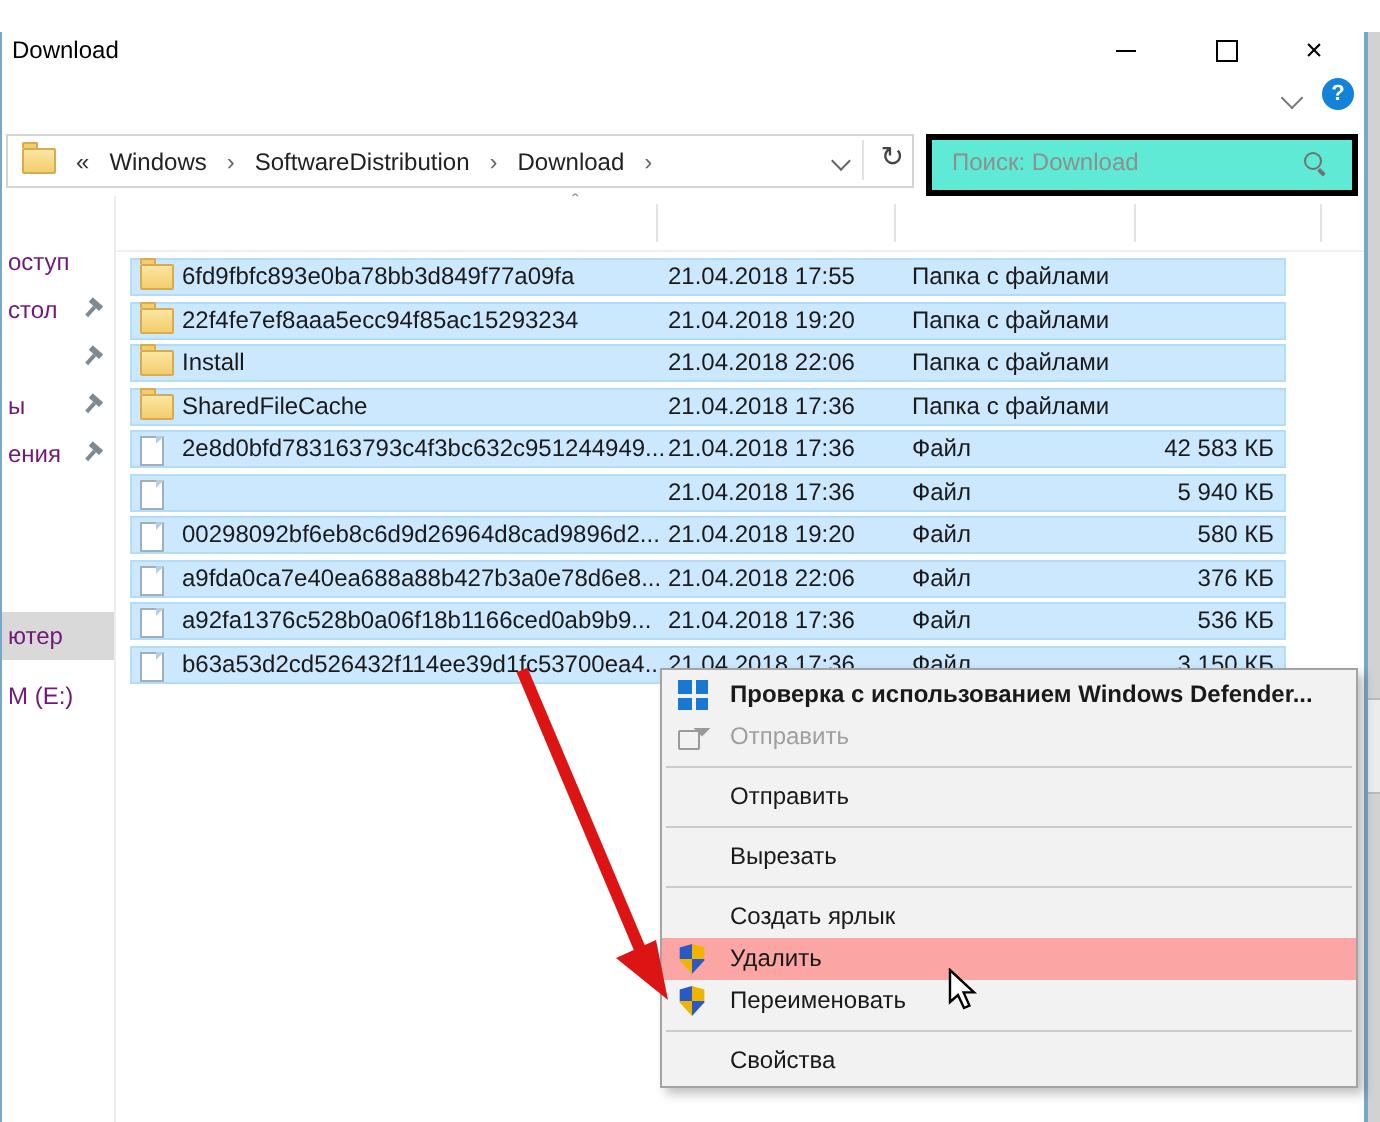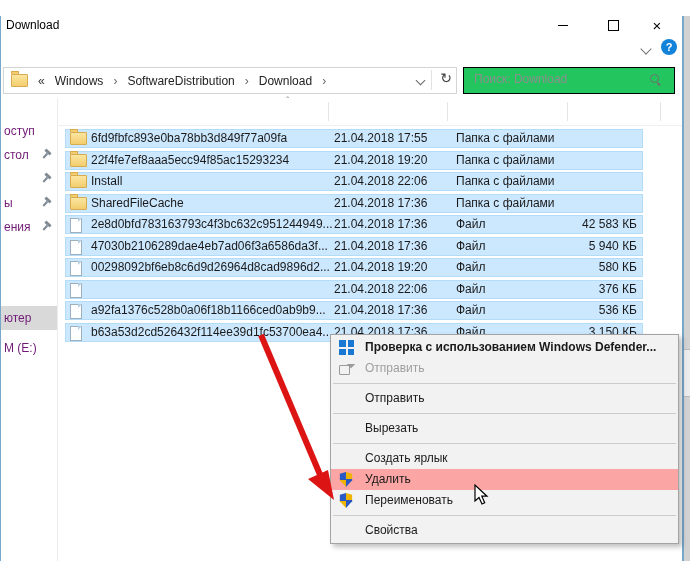--- a/index.html
+++ b/index.html
@@ -39,21 +39,21 @@
   .ic-folder::before{content:"";position:absolute;left:-1px;top:-4px;width:6px;height:2px;background:#f3cd6e;border:1px solid #d8ac4e;border-bottom:none;border-radius:1px 1px 0 0;}
   .addrbox .ic-folder{margin:0 10px 0 7px;}
   .crumb-pre{color:#333;margin-right:8px;}
   .crumbs{display:flex;align-items:flex-start;color:#222;}
   .crumb-wrap{display:flex;align-items:center;}
   .crumb{padding:0 2px;}
   .crumb-wrap::after{content:"›";color:#666;margin:0 8px;font-size:12px;}
   .addr-chevron{position:absolute;right:32px;top:9px;width:6px;height:6px;border-right:1.5px solid #666;border-bottom:1.5px solid #666;transform:rotate(45deg);}
   .addr-divider{position:absolute;right:24px;top:2px;width:1px;height:20px;background:#e2e2e2;}
   .refresh-btn{position:absolute;right:4px;top:2px;font-size:14px;color:#444;}
-  .searchbox{position:absolute;left:462px;top:5px;width:210px;height:25px;border:1px solid #000000;background:#22c55e;}
+  .searchbox{position:absolute;left:462px;top:5px;width:210px;height:25px;border:3px solid #000000;background:#5eead4;}
   .searchbox input{position:absolute;left:8px;top:3px;width:160px;border:none;outline:none;font:12px "Liberation Sans",sans-serif;color:#555;background:transparent;}
   .searchbox input::placeholder{color:#8f8f8f;opacity:1;}
   .magnifier{position:absolute;right:12px;top:6px;width:12px;height:12px;}
   .magnifier::before{content:"";position:absolute;left:0;top:0;width:7px;height:7px;border:1.5px solid #707070;border-radius:50%;}
   .magnifier::after{content:"";position:absolute;left:8px;top:8px;width:4px;height:1.5px;background:#707070;transform:rotate(45deg);transform-origin:0 0;}
 
   
   .main-top-line{position:absolute;left:1px;top:82px;width:681px;height:1px;background:#e6e6e6;}
   .sidebar{position:absolute;left:1px;top:82px;width:56px;height:473px;background:#fff;padding-top:21px;box-sizing:border-box;}
   .side-item{position:relative;height:24px;line-height:24px;padding-left:3px;color:#701a75;white-space:nowrap;}
@@ -255,36 +255,36 @@
 
           <span class="icon ic-file"></span>
           <span class="c-name">2e8d0bfd783163793c4f3bc632c951244949...</span>
           <span class="c-date">21.04.2018 17:36</span>
           <span class="c-type">Файл</span>
           <span class="c-size">42 583 КБ</span>
         </div>
         <div class="row file">
 
           <span class="icon ic-file"></span>
-          <span class="c-name">47030b2106289dae4eb7ad06f3a6586da3f...</span>
           <span class="c-date">21.04.2018 17:36</span>
           <span class="c-type">Файл</span>
           <span class="c-size">5 940 КБ</span>
         </div>
         <div class="row file">
 
           <span class="icon ic-file"></span>
           <span class="c-name">00298092bf6eb8c6d9d26964d8cad9896d2...</span>
           <span class="c-date">21.04.2018 19:20</span>
           <span class="c-type">Файл</span>
           <span class="c-size">580 КБ</span>
         </div>
         <div class="row file">
 
           <span class="icon ic-file"></span>
+          <span class="c-name">a9fda0ca7e40ea688a88b427b3a0e78d6e8...</span>
           <span class="c-date">21.04.2018 22:06</span>
           <span class="c-type">Файл</span>
           <span class="c-size">376 КБ</span>
         </div>
         <div class="row file">
 
           <span class="icon ic-file"></span>
           <span class="c-name">a92fa1376c528b0a06f18b1166ced0ab9b9...</span>
           <span class="c-date">21.04.2018 17:36</span>
           <span class="c-type">Файл</span>

